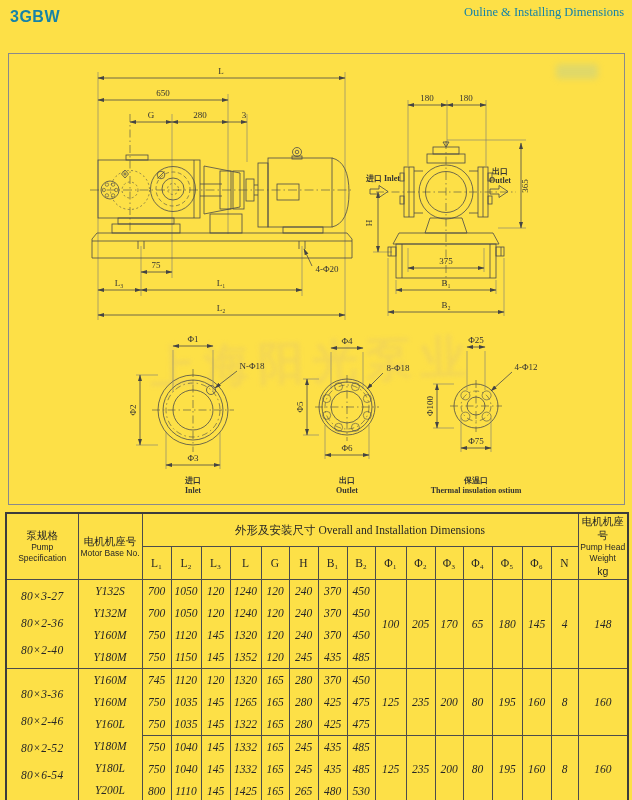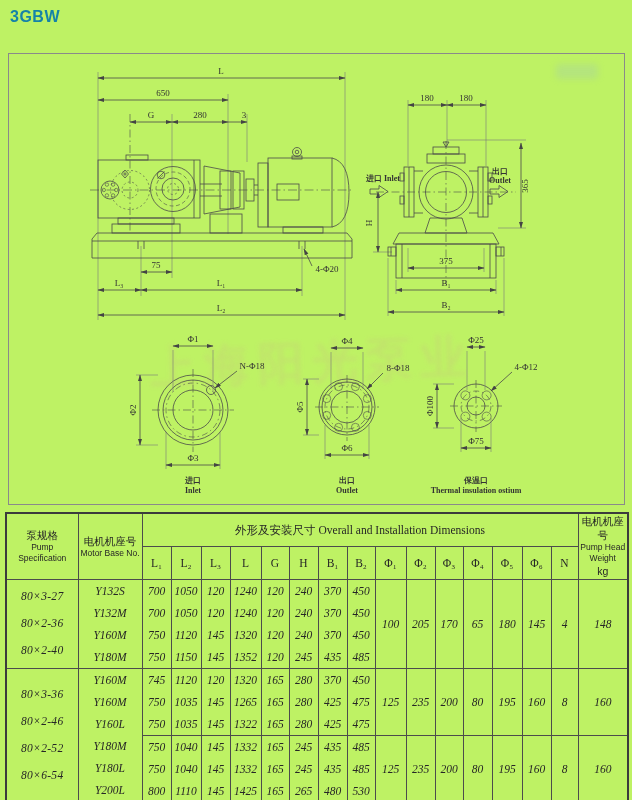--- a/index.html
+++ b/index.html
@@ -1,17 +1,17 @@
 <!DOCTYPE html>
 <html><head>
 <meta charset="utf-8">
 <style>
   html,body { margin:0; padding:0; }
   body { width:632px; height:800px; background:#ffffff; font-family:"Liberation Serif",serif; }
-  .page { position:relative; width:632px; height:800px; overflow:hidden; background:#bef264; }
+  .page { position:relative; width:632px; height:800px; overflow:hidden; background:#fde047; }
 
   
   .brand { position:absolute; left:10px; top:8px; font-family:"Liberation Sans",sans-serif;
            font-weight:bold; font-size:16px; letter-spacing:.5px; }
   .titles { position:absolute; right:8px; top:5px; text-align:right; line-height:1.25; }
   .title-cn { font-family:"Liberation Sans",sans-serif; font-weight:bold; font-size:14.5px; }
   .title-en { font-family:"Liberation Serif",serif; font-size:12.5px; }
 
   
   .draw-box { position:absolute; left:8px; top:53px; width:615px; height:450px;
@@ -45,20 +45,21 @@
   .spec-ln { height:27px; line-height:27px; font-size:11.5px; letter-spacing:.3px; }
   td.c-phi, td.c-n, td.c-wt { font-size:11.5px; }
 </style>
 </head>
 <body>
 
 <div class="page">
 
   <div class="brand" style="color: rgb(21, 131, 168);">3GBW</div>
   <div class="titles">
+    <div class="title-en" style="color: rgb(21, 131, 168);">Ouline &amp; Installing Dimensions</div>
   </div>
 
   <div class="draw-box"></div>
   <div class="watermark">上海阳光泵业</div>
   <div class="smudge"></div>
 
   <svg class="drawing" width="632" height="510" viewBox="0 0 632 510" font-family="Liberation Serif, serif" font-size="9" fill="#333" stroke-linecap="butt">
     <defs>
       <marker id="ar" orient="auto-start-reverse" markerWidth="8" markerHeight="6" refX="6" refY="2" markerUnits="userSpaceOnUse">
         <path d="M0,0 L6.5,2 L0,4 Z" fill="#444" stroke="none"></path>

